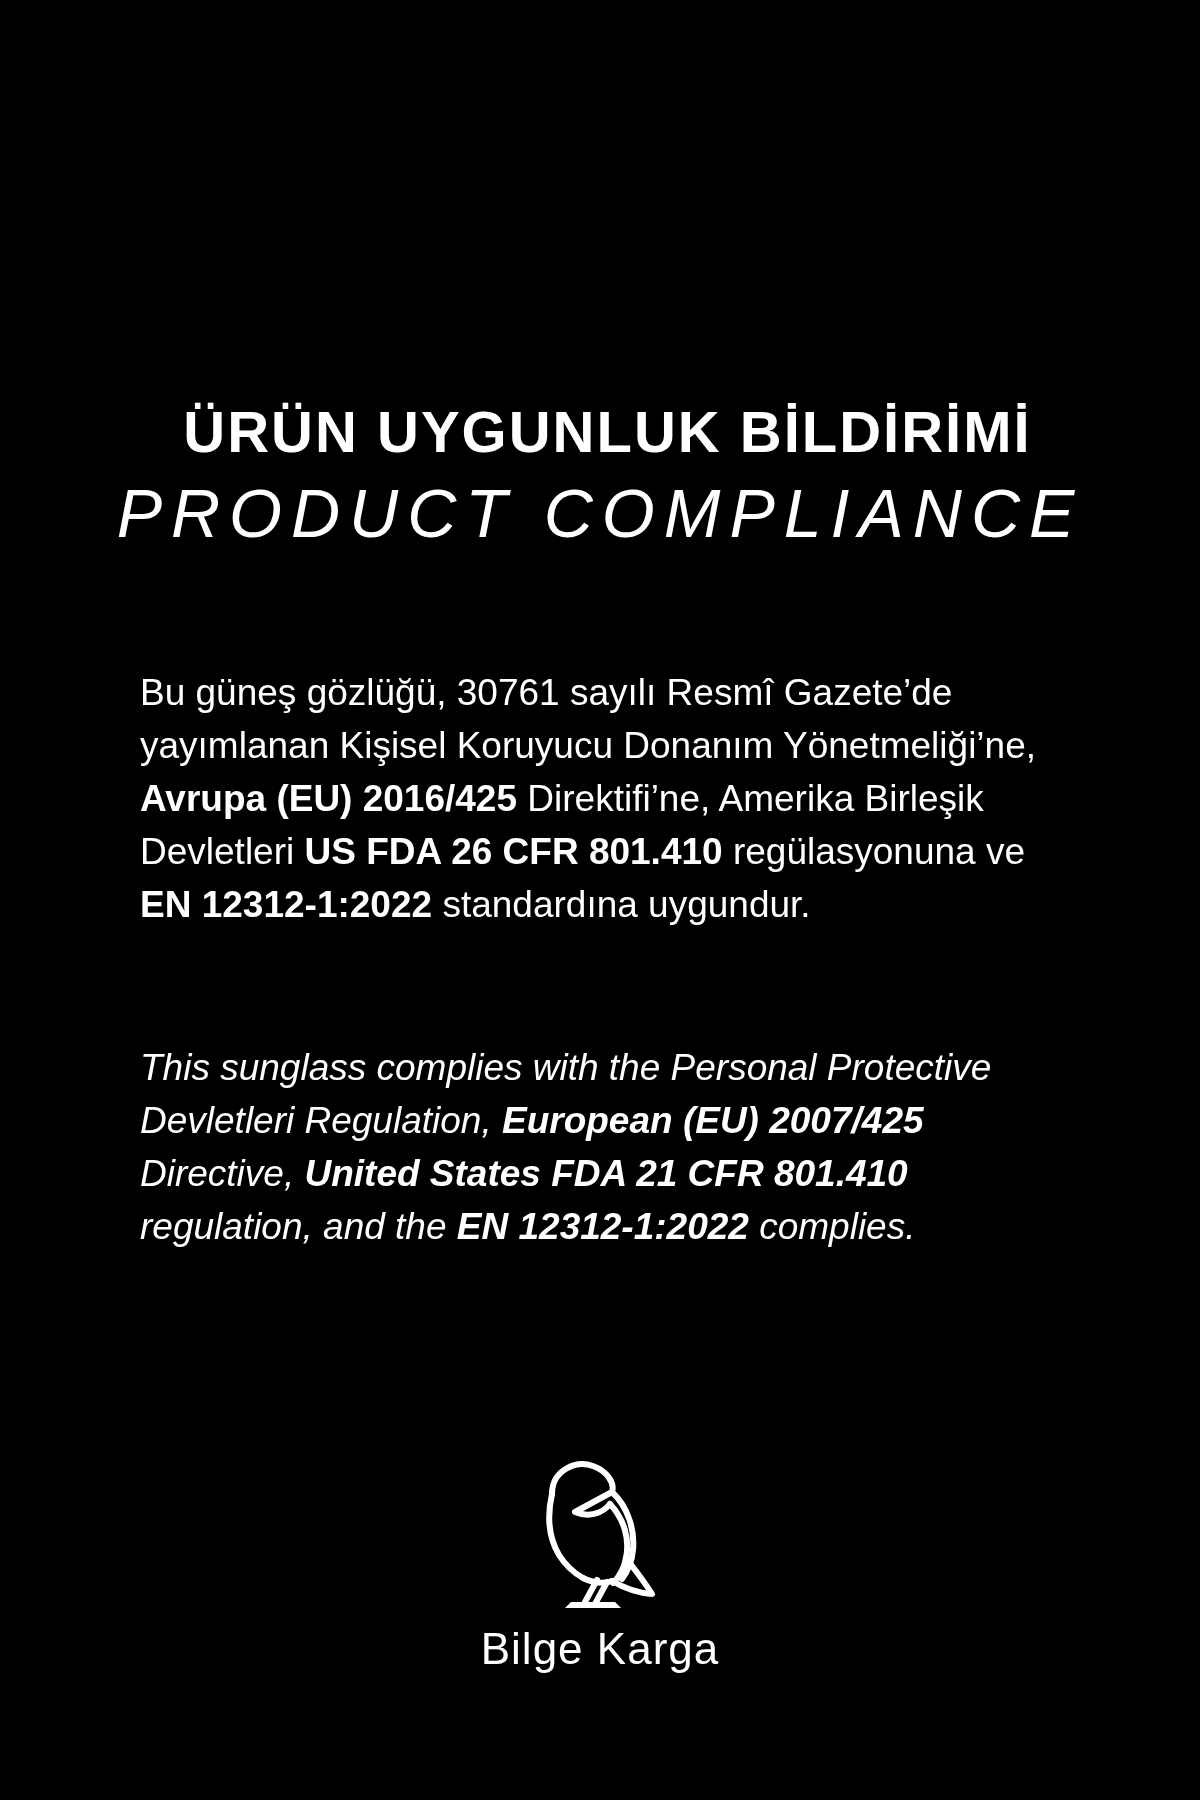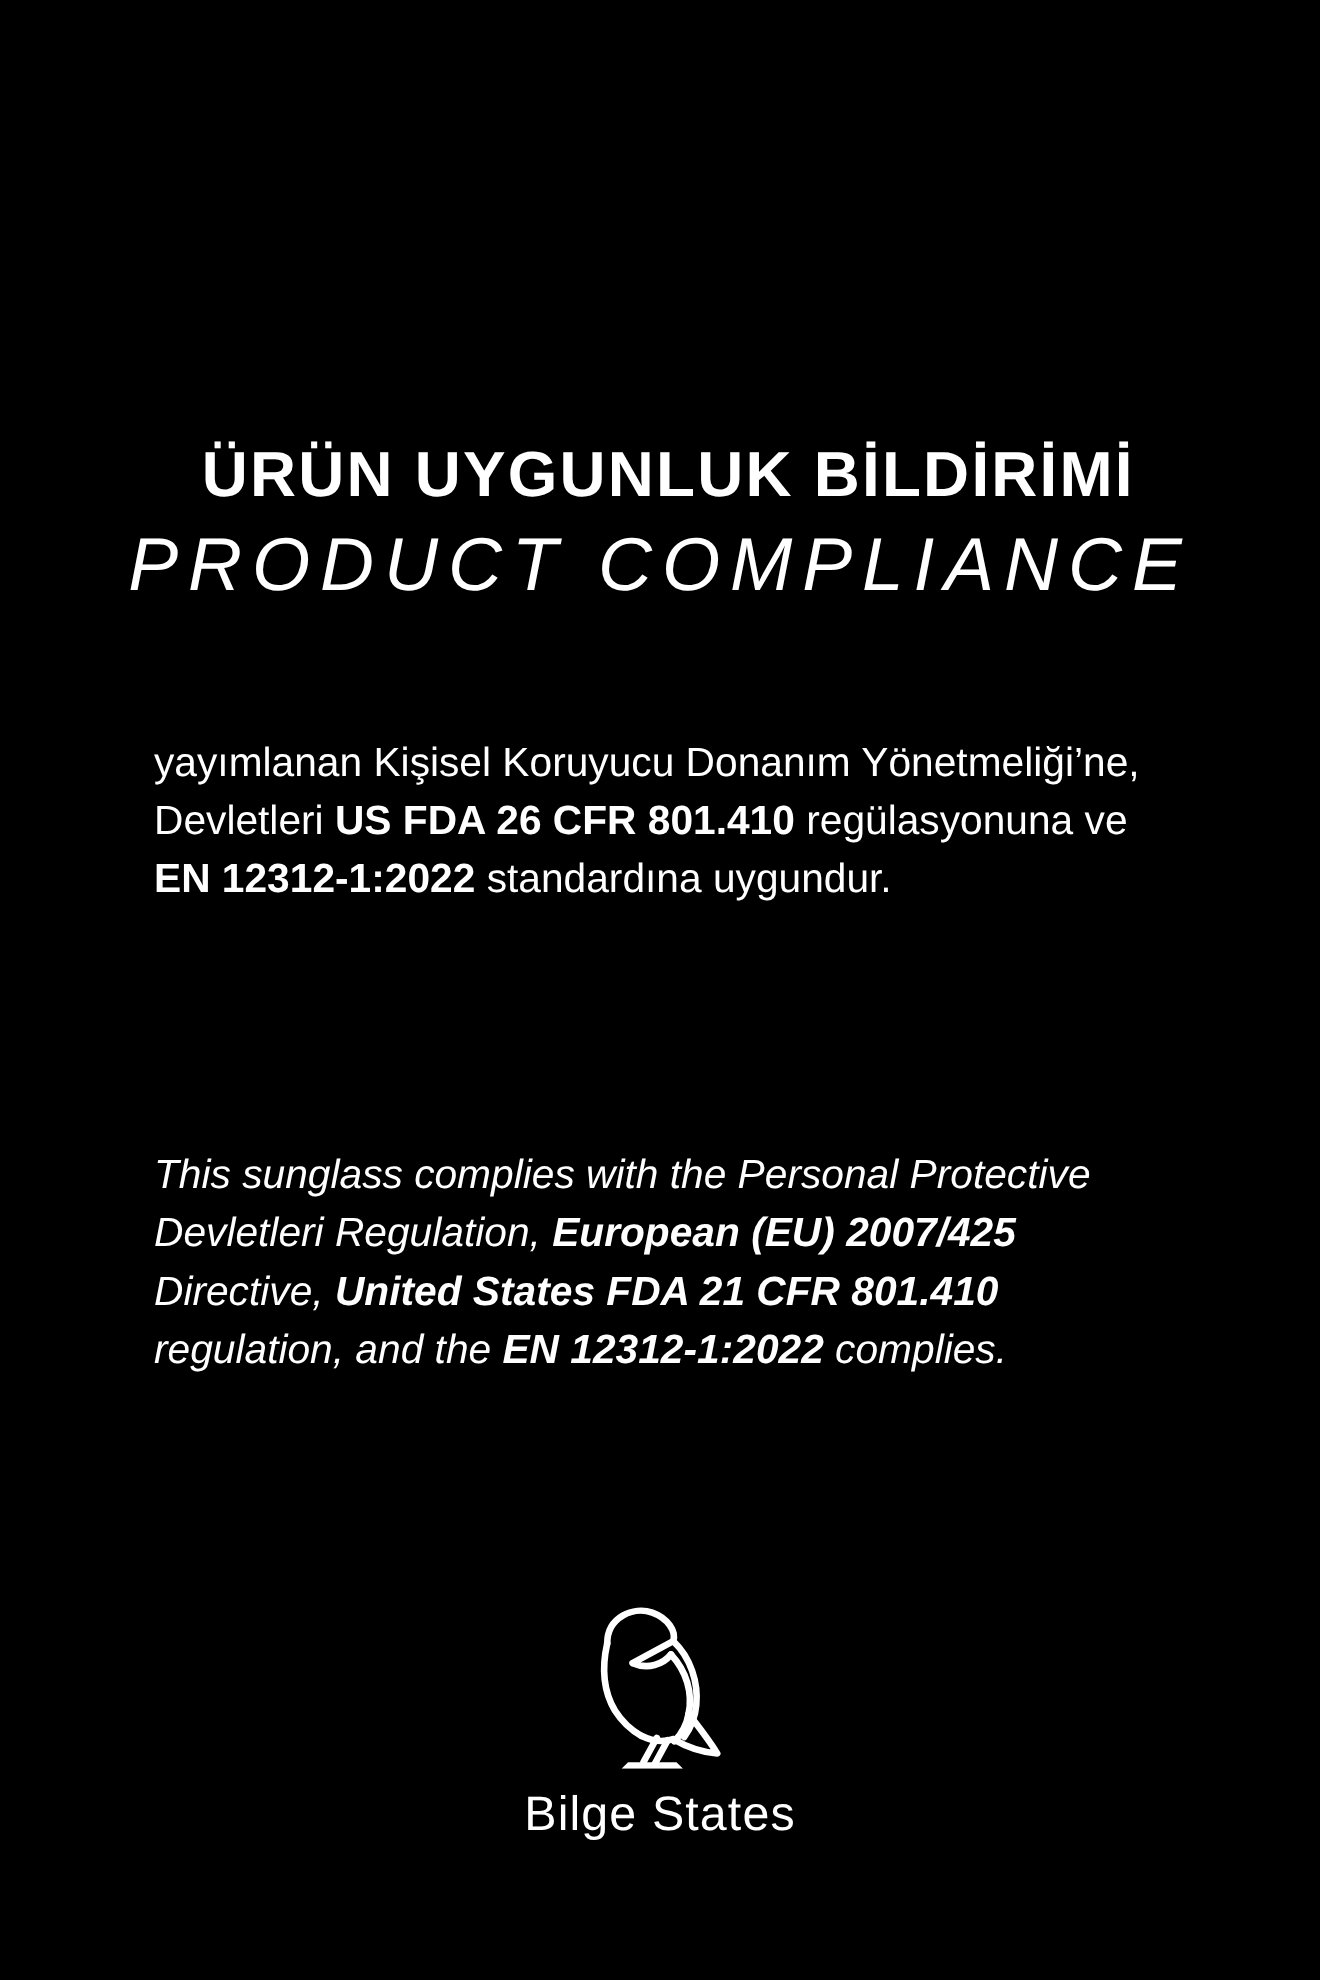--- a/index.html
+++ b/index.html
@@ -83,21 +83,23 @@
 <body>
 
 <div class="page">
 
   <header class="header">
     <h1 class="title">ÜRÜN UYGUNLUK BİLDİRİMİ</h1>
     <h2 class="subtitle">PRODUCT COMPLIANCE</h2>
   </header>
 
   <section class="para para-tr">
+      <div class="line"><span>Bu güneş gözlüğü, 30761 sayılı Resmî Gazete’de</span></div>
       <div class="line"><span>yayımlanan Kişisel Koruyucu Donanım Yönetmeliği’ne,</span></div>
+      <div class="line"><span class="b">Avrupa (EU) 2016/425</span><span> Direktifi’ne, Amerika Birleşik</span></div>
       <div class="line"><span>Devletleri </span><span class="b">US FDA 26 CFR 801.410</span><span> regülasyonuna ve</span></div>
       <div class="line"><span class="b">EN 12312-1:2022</span><span> standardına uygundur.</span></div>
     </section>
 
   <section class="para para-en">
       <div class="line"><span>This sunglass complies with the Personal Protective</span></div>
       <div class="line"><span>Devletleri Regulation, </span><span class="b">European (EU) 2007/425</span></div>
       <div class="line"><span>Directive, </span><span class="b">United States FDA 21 CFR 801.410</span></div>
       <div class="line"><span>regulation, and the </span><span class="b">EN 12312-1:2022</span><span> complies.</span></div>
     </section>
@@ -119,16 +121,16 @@
 
           <path d="M43 120 C 53 125 63 126 72 123"></path>
 
           <path d="M57 122 L 45 144"></path>
           <path d="M67 124 L 55 146"></path>
         </g>
 
         <path d="M31 144 L 75 144 L 81 150 L 25 150 Z" fill="#ffffff" stroke="none"></path>
       </svg>
     </span>
-    <div class="brand-name">Bilge States</div>
+    <div class="brand-name">Bilge Karga</div>
   </footer>
 
 </div>
 
 </body></html>

